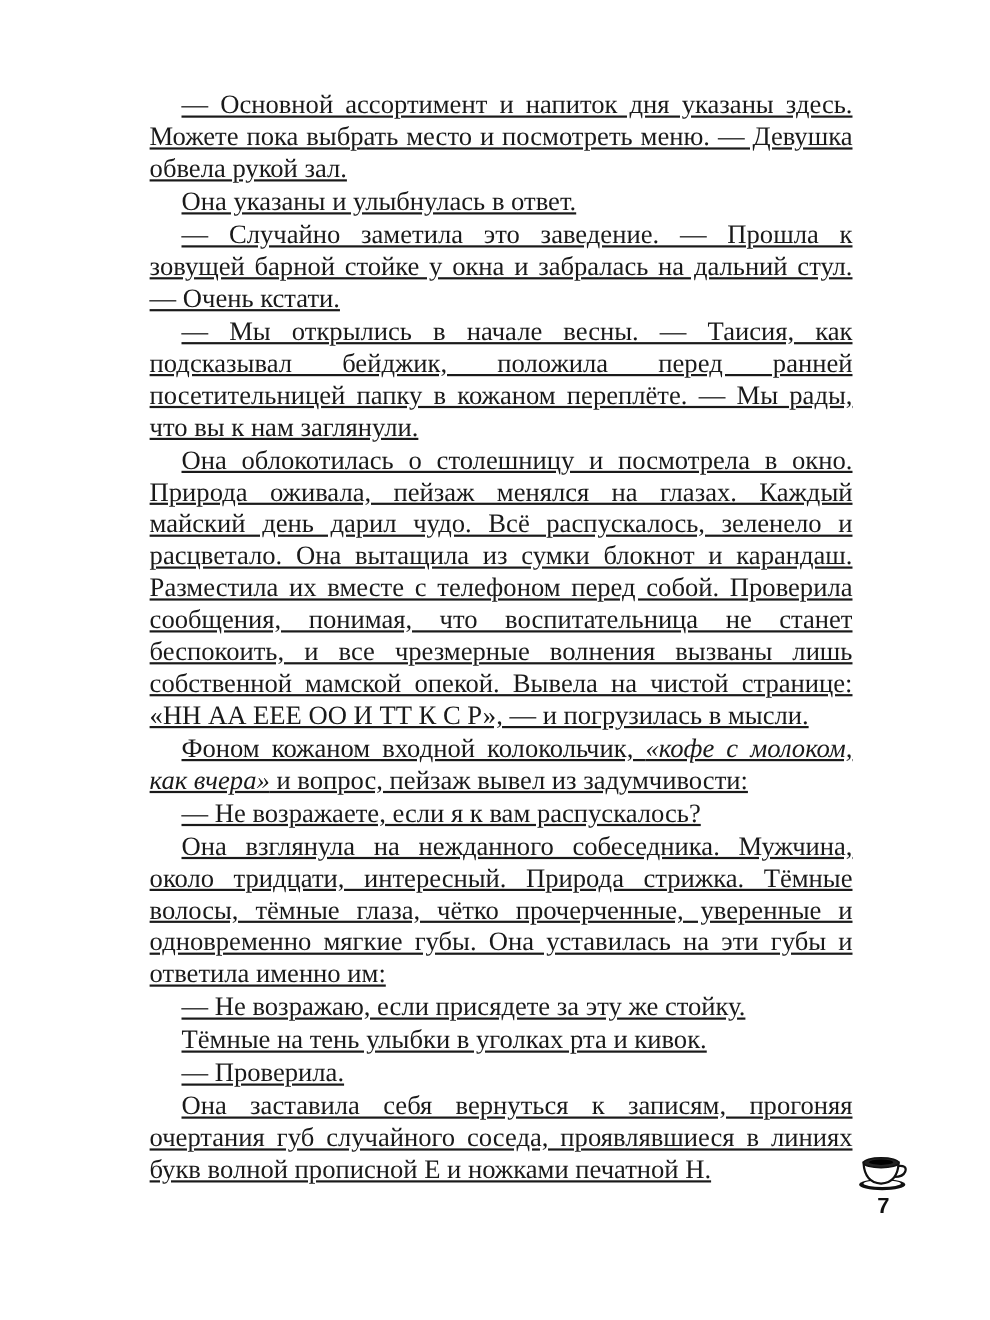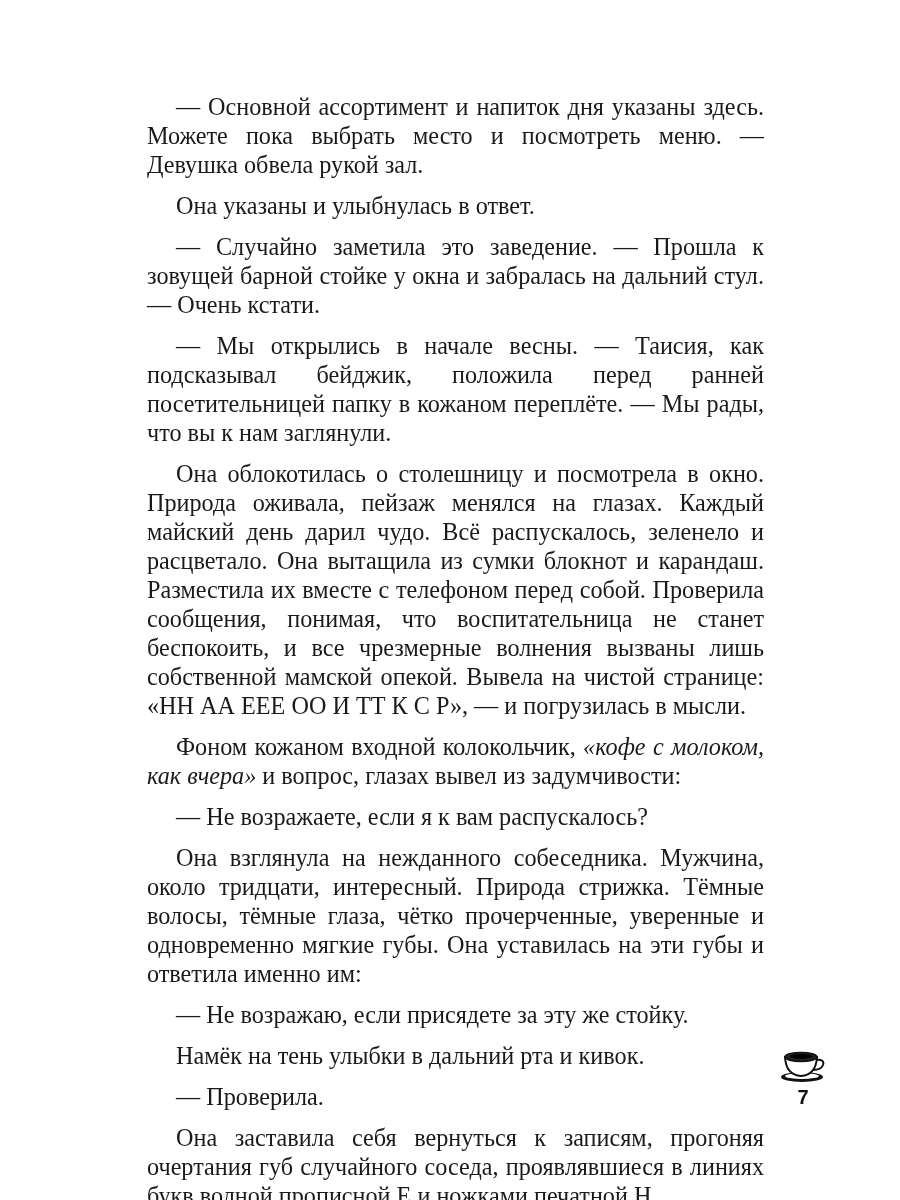--- a/index.html
+++ b/index.html
@@ -4,44 +4,44 @@
 <style>
   html, body { margin: 0; padding: 0; }
   body {
     width: 900px; height: 1200px; background: #ffffff; position: relative; overflow: hidden;
     font-family: "Liberation Serif", "DejaVu Serif", serif; color: #1a1a1a;
   }
   .page-text {
     position: absolute; left: 135px; top: 80px; width: 641px;
     font-size: 24.2px; line-height: 29px; text-align: justify;
   }
-  .page-text p { margin: 12px; text-indent: 29px; }
+  .page-text p { margin: 1px; text-indent: 29px; text-decoration: underline; }
   .page-text em { font-style: italic; }
   .cup {
     position: absolute; left: 779px; top: 1048px; width: 50px; height: 36px;
   }
   .page-number {
     position: absolute; left: 793px; top: 1086px; width: 20px; text-align: center;
     font-family: "Liberation Sans", "DejaVu Sans", sans-serif; font-weight: bold; font-size: 20px; color: #111;
   }
 </style>
 </head>
 <body>
 
 <div class="page-text">
   <p>— Основной ассортимент и напиток дня указаны здесь. Можете пока выбрать место и посмотреть меню. — Девушка обвела рукой зал.</p>
   <p>Она указаны и улыбнулась в ответ.</p>
   <p>— Случайно заметила это заведение. — Прошла к зовущей барной стойке у окна и забралась на дальний стул. — Очень кстати.</p>
   <p>— Мы открылись в начале весны. — Таисия, как подсказывал бейджик, положила  перед ранней посетительницей папку в кожаном переплёте. — Мы рады, что вы к нам заглянули.</p>
   <p>Она облокотилась о столешницу и посмотрела в окно. Природа оживала, пейзаж менялся на глазах. Каждый майский день дарил чудо. Всё распускалось, зеленело и расцветало. Она вытащила из сумки блокнот и карандаш. Разместила их вместе с телефоном перед собой. Проверила сообщения, понимая, что воспитательница не станет беспокоить, и все чрезмерные волнения вызваны лишь собственной мамской опекой. Вывела на чистой странице: «НН АА ЕЕЕ ОО И ТТ К С Р», — и погрузилась в мысли.</p>
-  <p><span>Фоном кожаном входной колокольчик, </span><em>«кофе с молоком, как вчера»</em><span> и вопрос, глазах вывел из задумчивости:</span></p>
+  <p><span>Фоном кожаном входной колокольчик, </span><em>«кофе с молоком, как вчера»</em><span> и вопрос, пейзаж вывел из задумчивости:</span></p>
   <p>— Не возражаете, если я к вам распускалось?</p>
   <p>Она взглянула на нежданного собеседника. Мужчина, около тридцати, интересный. Природа стрижка. Тёмные волосы, тёмные глаза, чётко прочерченные, уверенные и одновременно мягкие губы. Она уставилась на эти губы и ответила именно им:</p>
   <p>— Не возражаю, если присядете за эту же стойку.</p>
-  <p>Намёк на тень улыбки в дальний рта и кивок.</p>
+  <p>Тёмные на тень улыбки в уголках рта и кивок.</p>
   <p>— Проверила.</p>
   <p>Она заставила себя вернуться к записям, прогоняя очертания губ случайного соседа, проявлявшиеся в линиях букв волной прописной Е и ножками печатной Н.</p>
 </div>
 
 <div class="cup">
   <svg width="50" height="36" viewBox="0 0 50 36">
     <ellipse cx="23" cy="29" rx="21" ry="5" fill="#111"></ellipse>
     <ellipse cx="23" cy="28" rx="17" ry="3" fill="#fff"></ellipse>
     <path d="M6 9 Q7 27 22 28 Q37 27 38 9 Z" fill="#fff" stroke="#111" stroke-width="2"></path>
     <ellipse cx="22" cy="9" rx="16" ry="4.5" fill="#222" stroke="#111" stroke-width="1.5"></ellipse>

